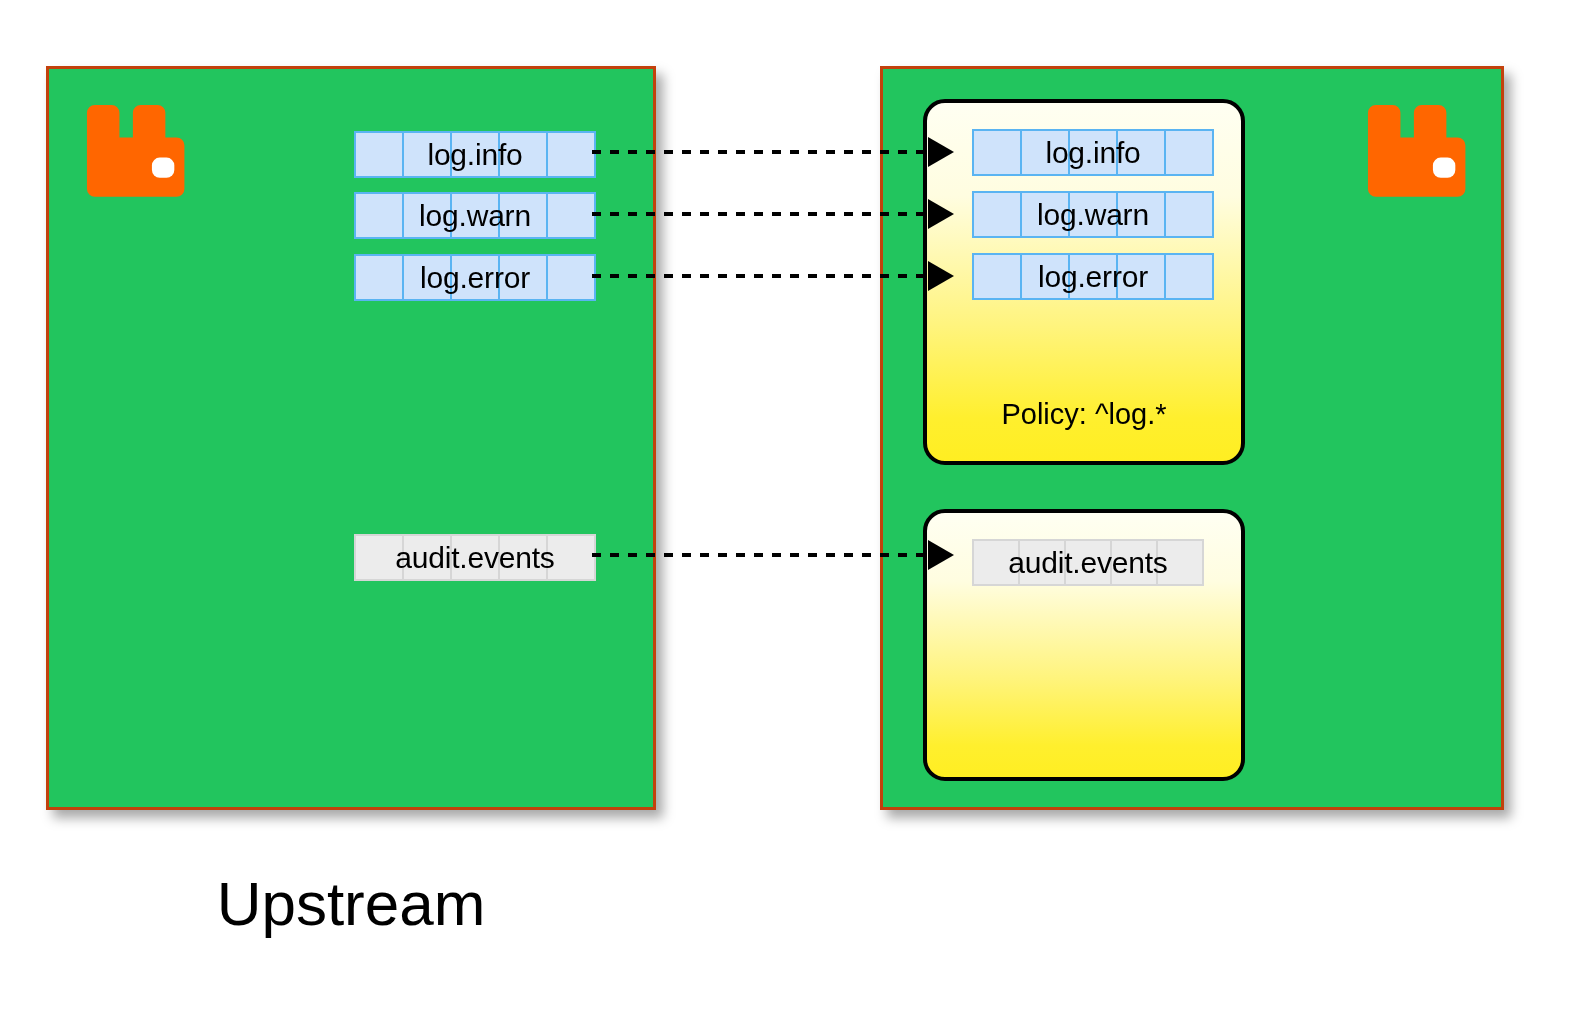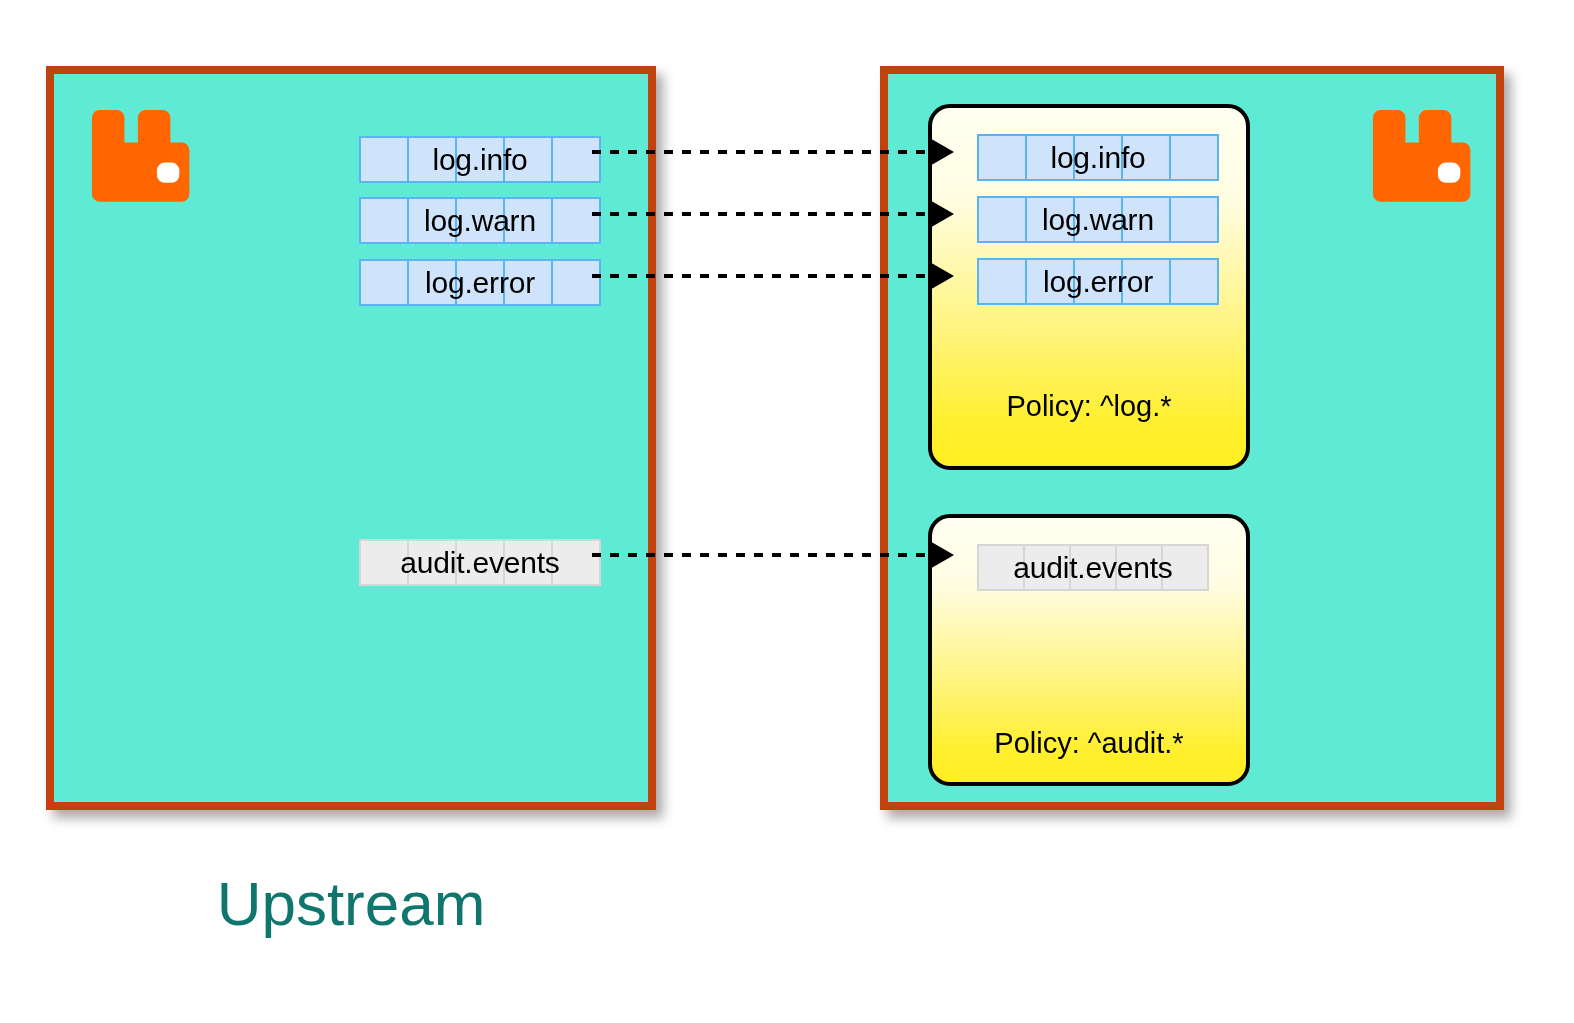--- a/index.html
+++ b/index.html
@@ -17,22 +17,22 @@
   }
 
   .canvas {
     position: absolute;
     inset: 0;
   }
 
   
   .broker {
     position: absolute;
-    background: #5eead4;
-    border: 8px solid #c2410c;
+    background: #22c55e;
+    border: 3px solid #c2410c;
     box-shadow: 7px 8px 11px rgba(0,0,0,0.34);
     box-sizing: border-box;
     padding-left: 8px;
   }
   #broker-upstream  { left: 46px;  top: 66px; width: 610px;  height: 744px; }
   #broker-downstream{ left: 880px; top: 66px; width: 624px;  height: 744px; }
 
   
   .rabbit-logo {
     position: absolute;
@@ -93,21 +93,21 @@
 
   .policy-label {
     position: absolute;
     left: 0;
     right: 0;
     text-align: center;
     font-size: 29px;
     color: #000000;
     white-space: nowrap;
   }
-  #policy-log .policy-label   { bottom: 43px; }
+  #policy-log .policy-label   { bottom: 30px; }
   #policy-audit .policy-label { bottom: 22px; }
 
   
   .connector {
     position: absolute;
     height: 4px;
     background-image: linear-gradient(to right, #000 0 9px, rgba(0,0,0,0) 9px 18px);
     background-size: 18px 4px;
     background-repeat: repeat-x;
   }
@@ -119,21 +119,21 @@
     height: 0;
     border-top: 15px solid transparent;
     border-bottom: 15px solid transparent;
     border-left: 26px solid #000000;
   }
 
   
   .caption {
     position: absolute;
     font-size: 62px;
-    color: #0f766e;
+    color: #000000;
     white-space: nowrap;
     text-align: center;
   }
   #caption-upstream   { left: 46px;  top: 868px; width: 610px; }
   #caption-downstream { left: 880px; top: 868px; width: 624px; }
 </style>
 </head>
 <body>
 
 <div class="canvas">
@@ -225,21 +225,20 @@
 
       <div class="queue queue-gray" style="left:45px; top:26px; width:232px;">
         <div class="cell"></div>
         <div class="cell"></div>
         <div class="cell"></div>
         <div class="cell"></div>
         <div class="cell"></div>
         <div class="qlabel">audit.events</div>
       </div>
 
-      <div class="policy-label">Policy: ^audit.*</div>
     </div>
   </div>
 
   <div class="connector" style="left:592px; top:150px; width:336px;"></div>
   <div class="arrowhead" style="left:928px; top:137px;"></div>
 
   <div class="connector" style="left:592px; top:212px; width:336px;"></div>
   <div class="arrowhead" style="left:928px; top:199px;"></div>
 
   <div class="connector" style="left:592px; top:274px; width:336px;"></div>

